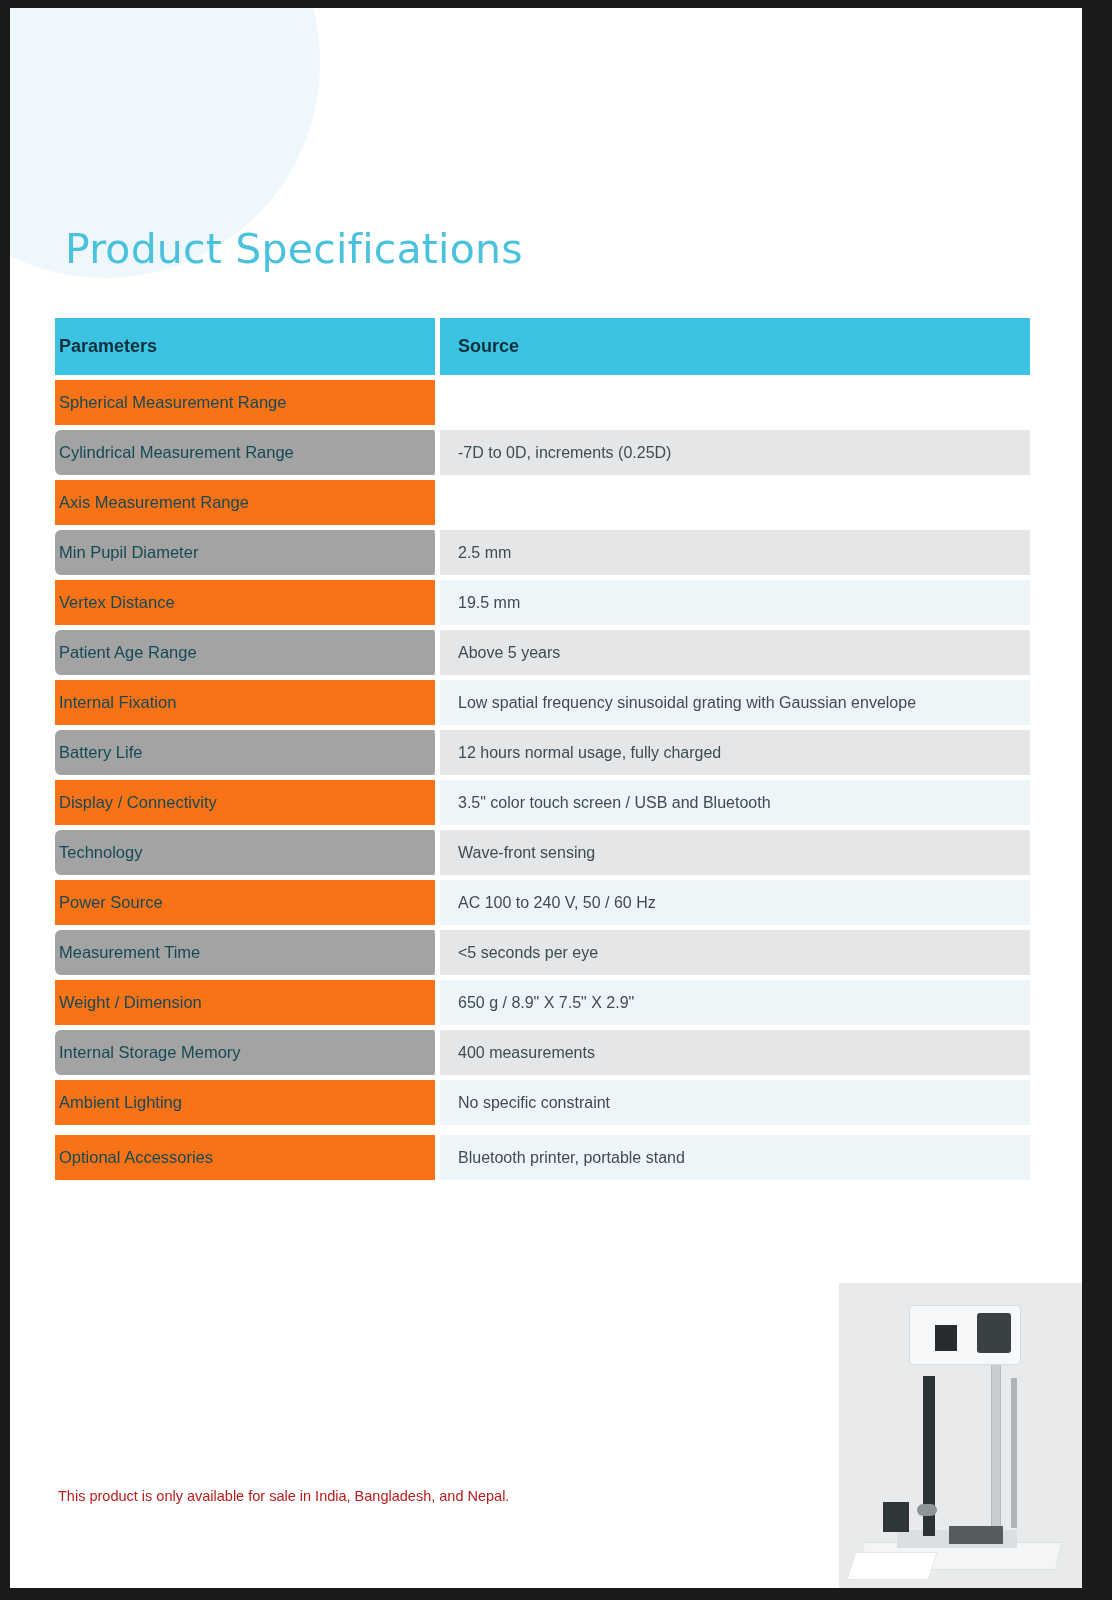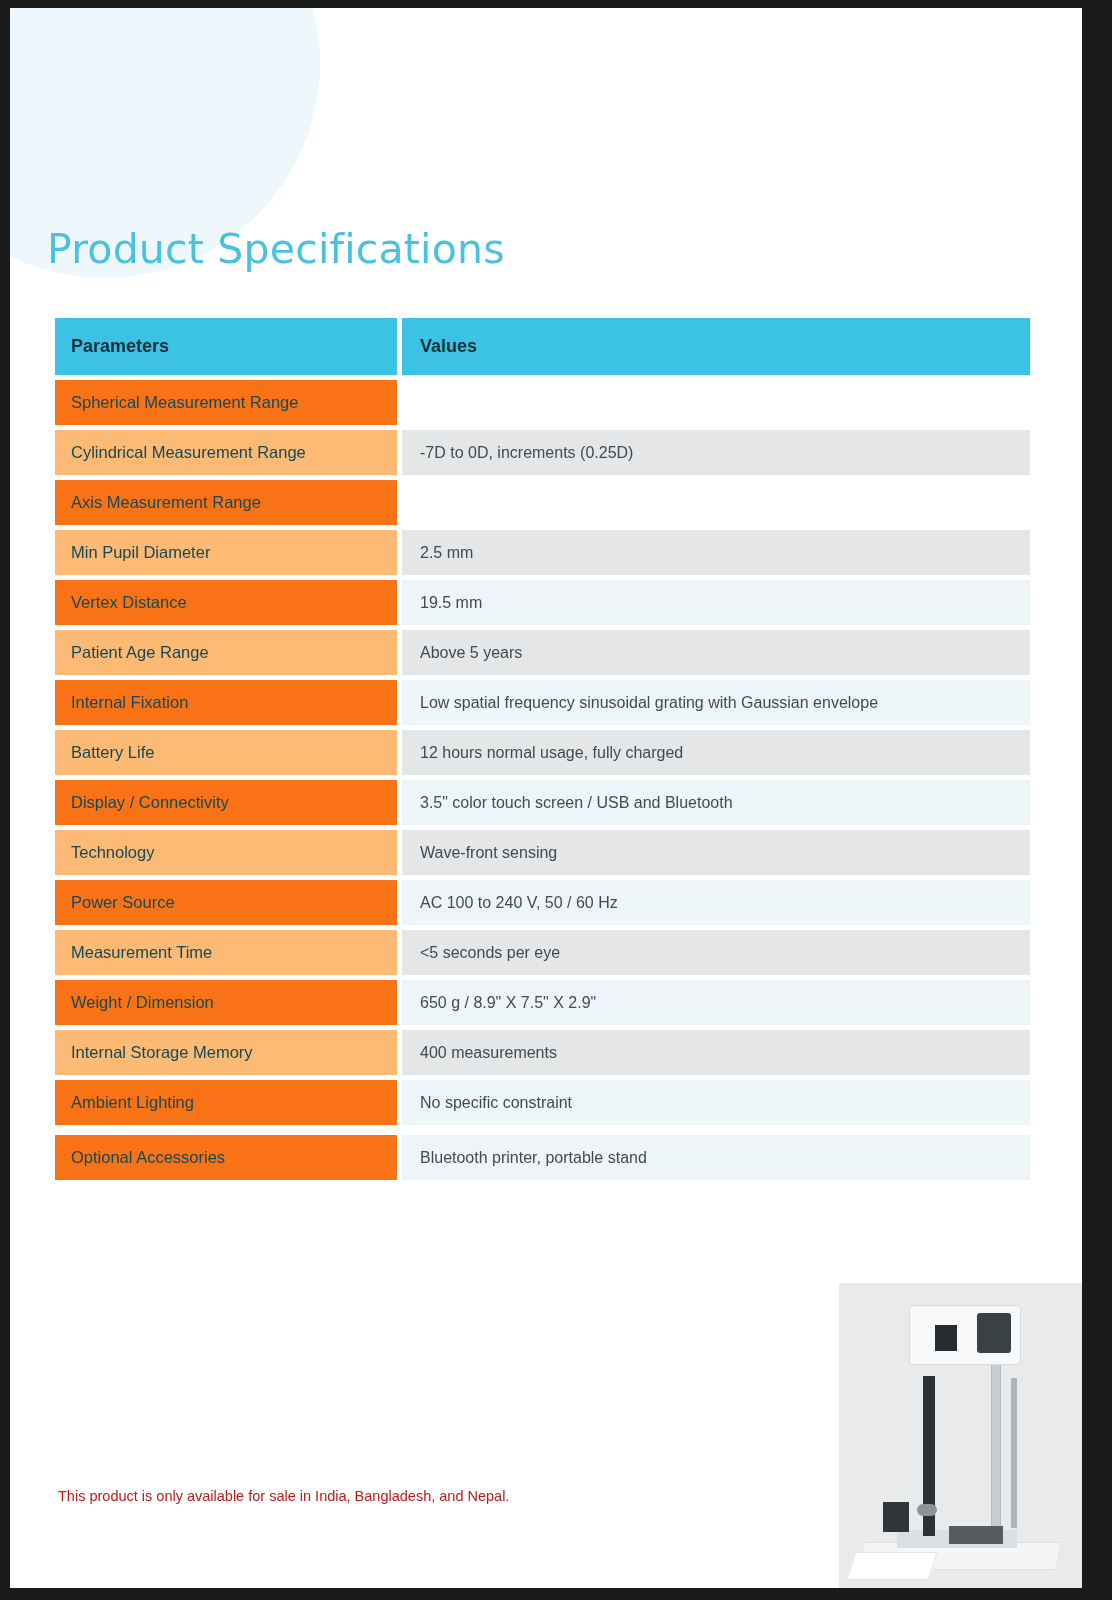--- a/index.html
+++ b/index.html
@@ -37,21 +37,21 @@
     position: absolute;
     left: -200px;
     top: -230px;
     width: 430px;
     height: 380px;
     background: #eef7fb;
     z-index: 0;
   }
   .title {
     position: absolute;
-    left: 37px;
+    left: 55px;
     top: 190px;
     font-size: 41px;
     color: #4bc2dd;
     font-weight: normal;
     letter-spacing: 0.2px;
     z-index: 2;
     font-family: "DejaVu Sans", sans-serif;
   }
   .table {
     position: absolute;
@@ -59,23 +59,23 @@
     top: 310px;
     width: 975px;
     z-index: 2;
   }
   .row {
     display: flex;
     align-items: stretch;
     width: 975px;
   }
   .cell-param {
-    width: 347px;
+    width: 385px;
     box-sizing: border-box;
-    padding: 13px 16px;
+    padding: 13px 4px;
     font-size: 16.5px;
     color: #2d3a41;
     display: flex;
     align-items: center;
   }
   .cell-value {
     flex: 1;
     box-sizing: border-box;
     padding: 13px 18px;
     font-size: 16px;
@@ -87,21 +87,21 @@
   .row.head .cell-value {
     background: #3cc3e3;
     color: #10313c;
     font-weight: bold;
     font-size: 18px;
     padding-top: 18px;
     padding-bottom: 18px;
   }
   .row.head .cell-param { border-right: 5px solid #ffffff; }
   .row .cell-param { background: #f97316; color: #154956; border-right: 5px solid #ffffff; }
-  .row.alt .cell-param { background: #fdba74; }
+  .row.alt .cell-param { background: #a3a3a3; border-radius: 6px; }
   .row .cell-value { background: #eef5f9; }
   .row.alt .cell-value { background: #e4e6e7; }
   .spacer { height: 5px; width: 975px; background: #ffffff; }
 
   
   .device-photo {
     position: absolute;
     right: 0px;
     bottom: 0px;
     width: 243px;
@@ -174,21 +174,21 @@
 <div class="page">
 
   <div class="corner-blob2"></div>
   <div class="corner-blob"></div>
 
   <h1 class="title">Product Specifications</h1>
 
   <div class="table" id="spec-table">
       <div class="row head">
         <div class="cell-param">Parameters</div>
-        <div class="cell-value">Values</div>
+        <div class="cell-value">Source</div>
       </div>
       <div class="spacer"></div>
       <div class="row">
         <div class="cell-param">Spherical Measurement Range</div>
       </div>
       <div class="spacer"></div>
       <div class="row alt">
         <div class="cell-param">Cylindrical Measurement Range</div>
         <div class="cell-value">-7D to 0D, increments (0.25D)</div>
       </div>

